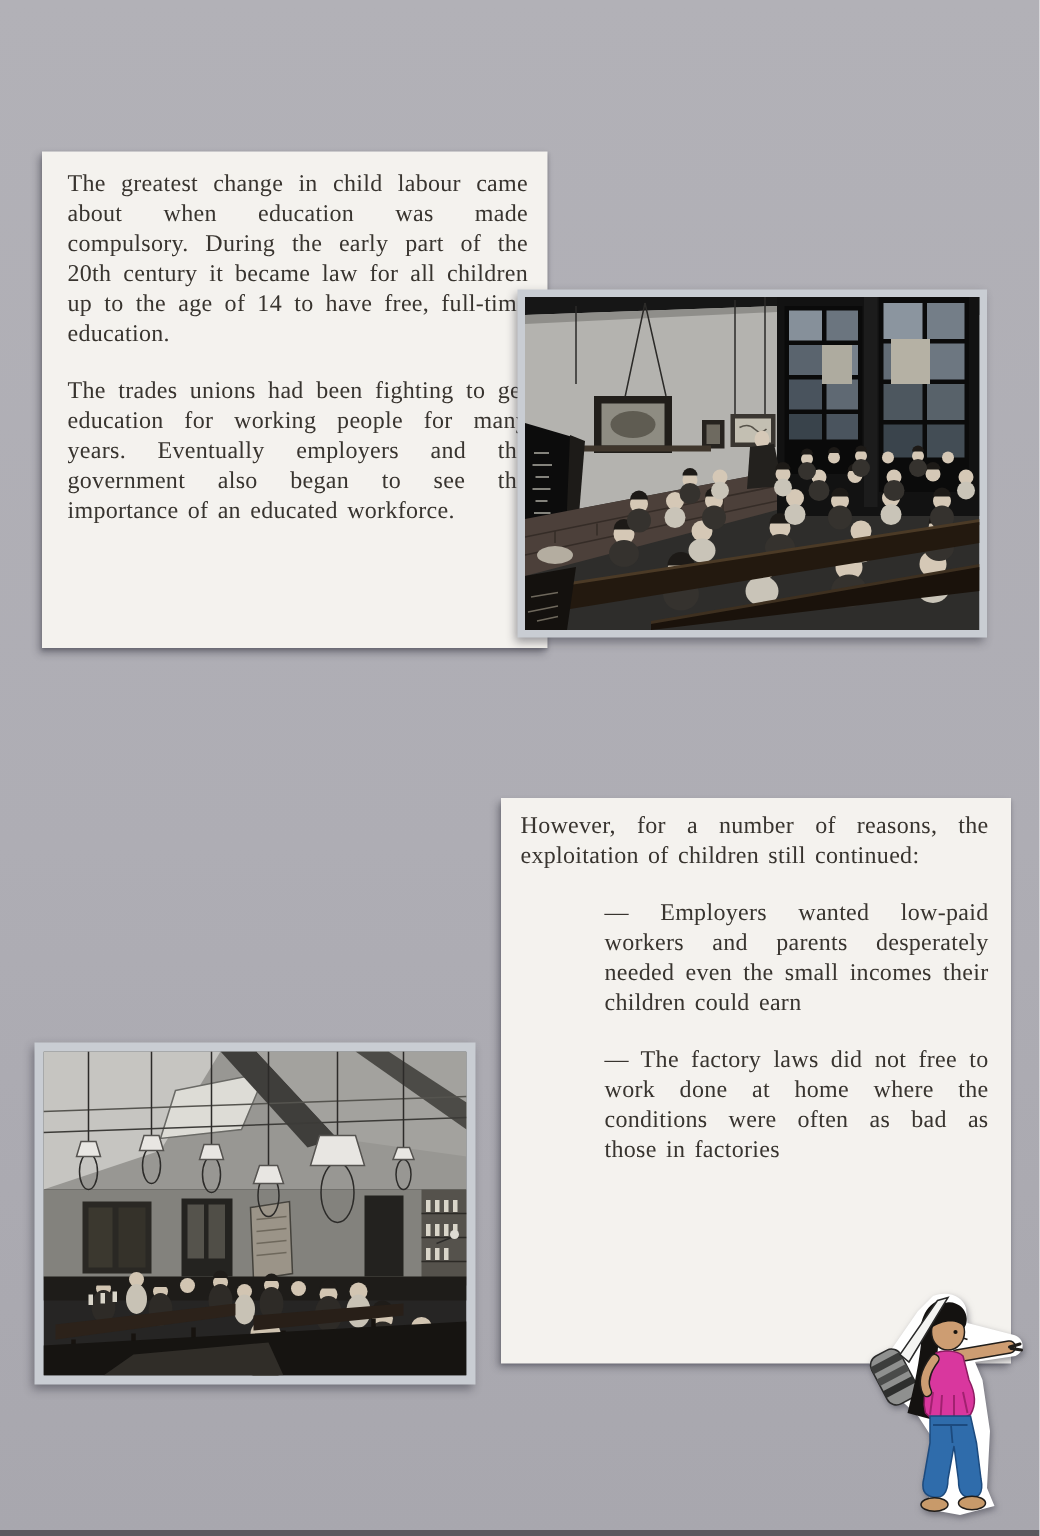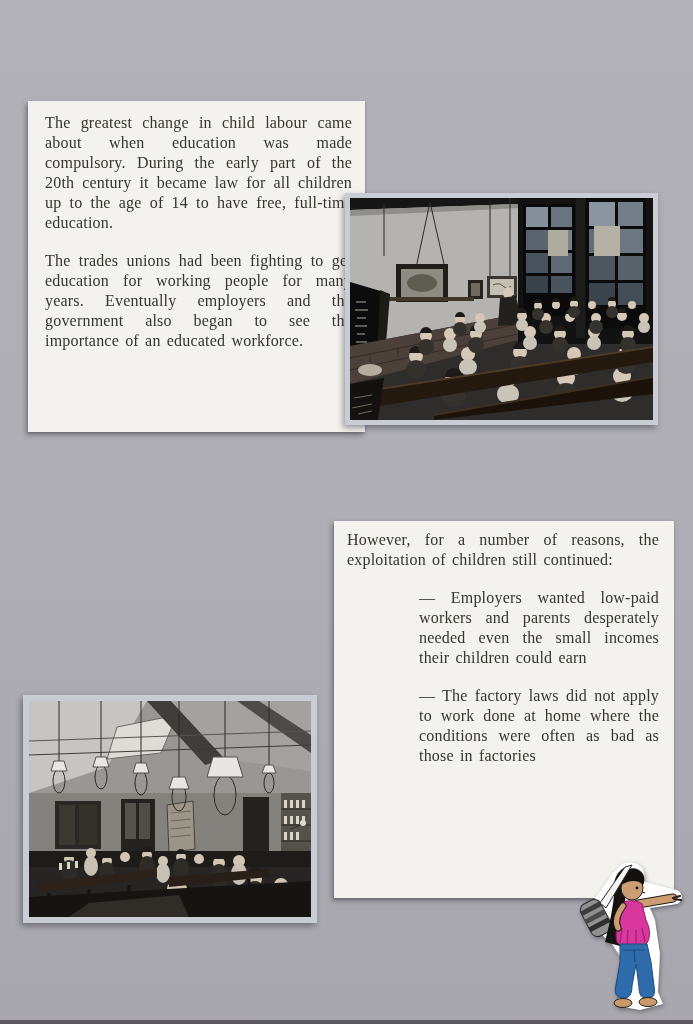--- a/index.html
+++ b/index.html
@@ -10,22 +10,22 @@
   }
   .bottom-edge{position:absolute;left:0;right:0;bottom:0;height:4px;background:rgba(25,24,30,.55);}
   .card{
     position:absolute;background:#f4f2ee;color:#38342f;
     box-shadow:-2px 3px 5px rgba(45,45,58,.42), 0 1px 2px rgba(45,45,58,.25);
     font-size:16px;line-height:20px;text-align:justify;
     word-spacing:2px;letter-spacing:.2px;overflow:hidden;
   }
   .card p{margin:0 0 18px;}
   .card-education{left:28px;top:101px;width:307px;height:319px;padding:12px 13px 0 17px;}
-  .card-exploitation{left:334px;top:521px;width:312px;height:368px;padding:9px 15px 0 13px;}
-  .card-exploitation .bullet{margin-left:72px;}
+  .card-exploitation{left:334px;top:532px;width:312px;height:368px;padding:9px 15px 0 13px;}
+  .card-exploitation .bullet{margin-left:56px;}
   .photo{
     position:absolute;background:#c9cdd3;
     box-shadow:-2px 3px 6px rgba(40,40,52,.45);
   }
   .photo svg{display:block;}
   .photo-classroom{left:345px;top:193px;padding:5px;}
   .photo-workshop{left:23px;top:695px;padding:6px;}
   .girl{position:absolute;left:570px;top:858px;width:124px;height:152px;
         filter:drop-shadow(1px 2px 2px rgba(55,55,68,.5));}
   .girl svg{display:block;}
@@ -191,21 +191,21 @@
 
     <polygon points="0,186 34,180 28,222 0,222" fill="#14110e"></polygon>
     <path d="M4,200 l18,-3 M2,210 l20,-4 M8,216 l14,-3" stroke="#6e685c" stroke-width="1"></path>
     <ellipse cx="20" cy="172" rx="12" ry="6" fill="#b4ada0"></ellipse>
   </svg>
 </figure>
 
 <section class="card card-exploitation">
   <p>However, for a number of reasons, the exploitation of children still continued:</p>
   <p class="bullet">— Employers wanted low-paid workers and parents desperately needed even the small incomes their children could earn</p>
-  <p class="bullet">— The factory laws did not apply to work done at home where the conditions were often as bad as those in factories</p>
+  <p class="bullet">— The factory laws did not free to work done at home where the conditions were often as bad as those in factories</p>
 </section>
 
 <figure class="photo photo-workshop" style="margin:0">
   <svg width="282" height="216" viewBox="0 0 282 216">
     <rect width="282" height="216" fill="#262524"></rect>
     <rect width="282" height="92" fill="#989793"></rect>
     <polygon points="0,0 118,0 78,66 0,92" fill="#c6c5c1"></polygon>
     <polygon points="88,26 148,14 132,52 78,58" fill="#dddcd6" stroke="#6a6a66"></polygon>
     <polygon points="118,0 142,0 196,58 176,64" fill="#3f3e3b"></polygon>
     <polygon points="142,0 282,0 282,70 196,58" fill="#a3a29e"></polygon>

